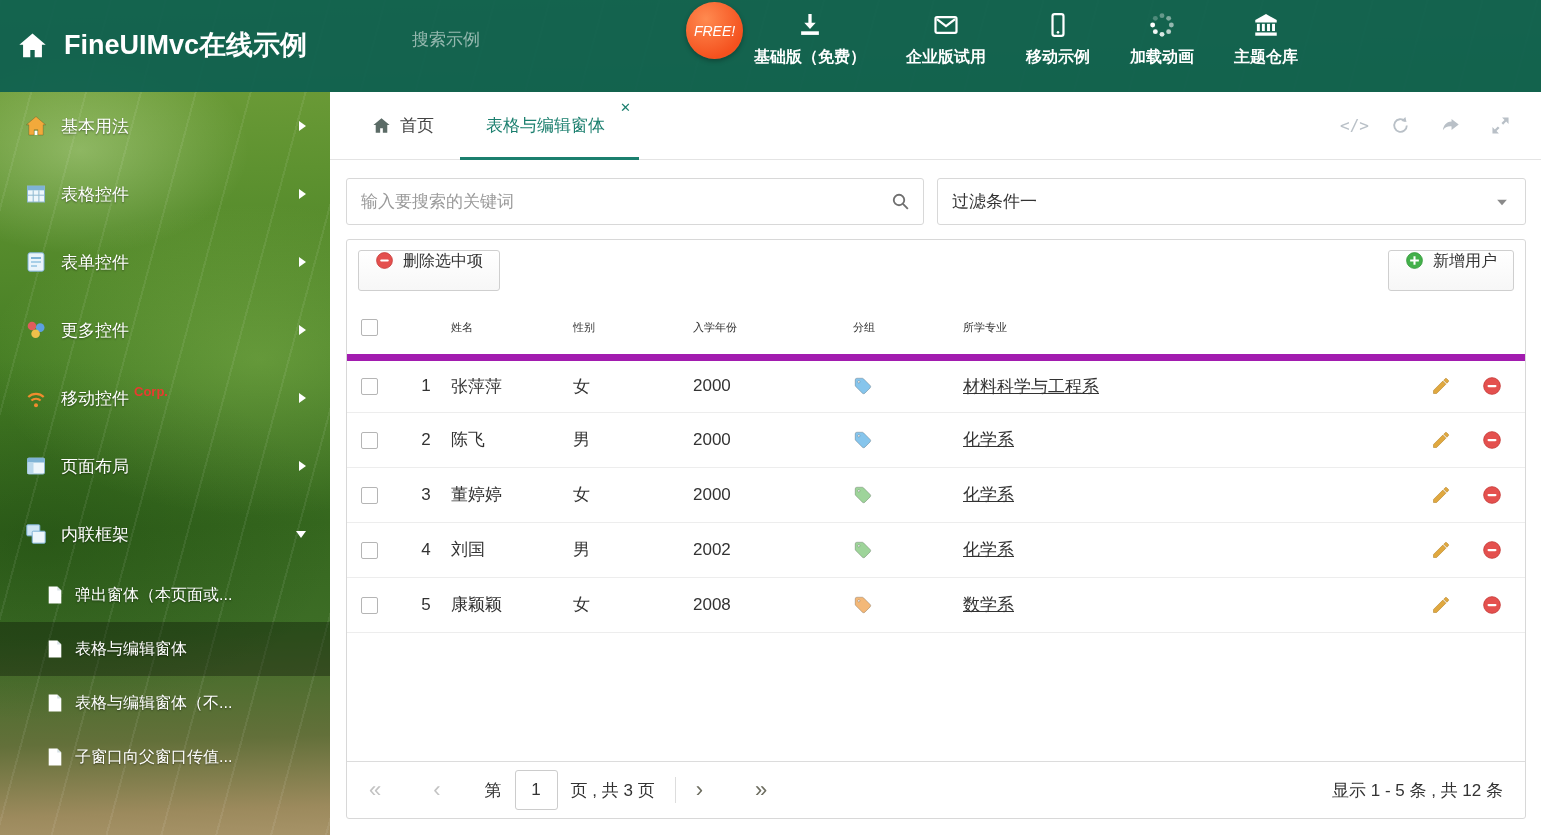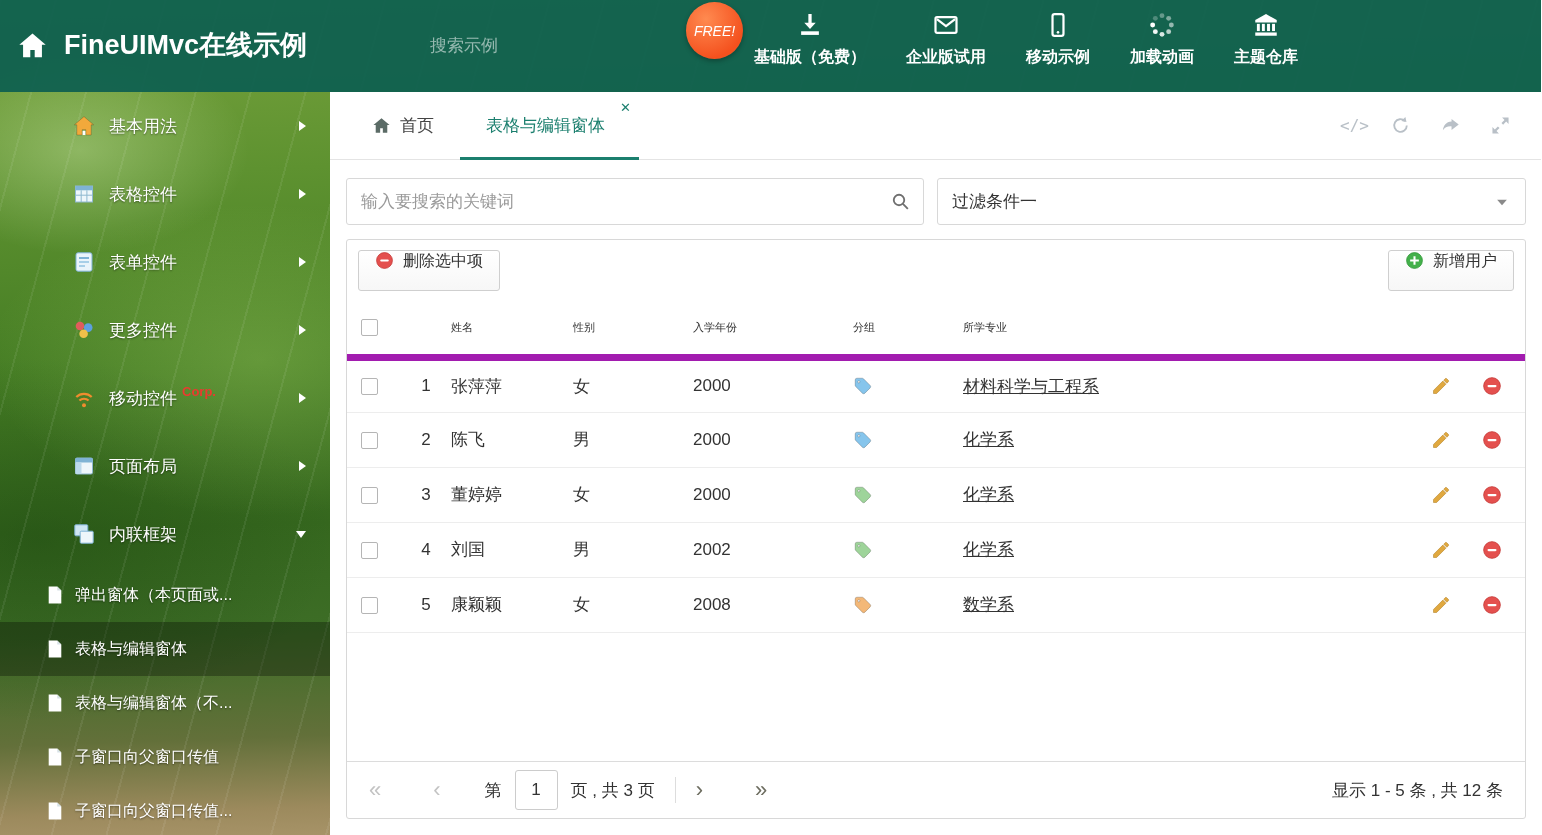--- a/index.html
+++ b/index.html
@@ -16,39 +16,39 @@
       linear-gradient(178deg,#79a43e 0%,#5e9230 20%,#457d24 42%,#35671e 60%,#3d6d26 72%,#63703a 84%,#9c8a5d 92%,#b6a077 100%);
   }
 
   .icon { display:inline-block; line-height:0; }
   .icon svg { width:100%; height:100%; display:block; }
 
   
   .topbar { position:absolute; left:0; top:0; right:0; height:92px; background:rgba(13,95,80,0.93); z-index:5; }
   .brand-home { position:absolute; left:17px; top:30px; width:31px; height:31px; color:#fff; cursor:pointer; }
   .app-title { position:absolute; left:64px; top:27px; font-size:27px; font-weight:700; color:#fff; white-space:nowrap; }
-  .hsearch { position:absolute; left:430px; top:30px; width:200px; height:32px; display:flex; align-items:center; }
+  .hsearch { position:absolute; left:412px; top:30px; width:200px; height:32px; display:flex; align-items:flex-start; }
   .hsearch input { flex:1; background:transparent; border:none; outline:none; color:#fff; font-size:17px; }
   .hsearch input::placeholder { color:rgba(255,255,255,0.55); }
   .hsearch-icon { width:20px; height:20px; color:rgba(255,255,255,0.85); cursor:pointer; }
   .free-badge { position:absolute; left:686px; top:2px; width:57px; height:57px; border-radius:50%;
     background:radial-gradient(circle at 35% 30%, #ff8a50, #f4511e 72%); color:#fff; font-weight:400; font-style:italic;
     font-size:14px; display:flex; align-items:center; justify-content:center; box-shadow:0 2px 5px rgba(0,0,0,.3); z-index:6; }
   .topnav { position:absolute; left:754px; top:11px; display:flex; gap:40px; }
   .nav-item { display:flex; flex-direction:column; align-items:center; gap:8px; color:#fff; cursor:pointer;font-weight:bold; }
   .nav-item .nicon { width:28px; height:28px; color:#fff; }
   .nav-label { font-size:16px; white-space:nowrap; }
   .user { position:absolute; right:14px; top:18px; display:flex; align-items:center; gap:10px; color:#fff; cursor:pointer; }
   .avatar { width:55px; height:55px; border-radius:50%; overflow:hidden; background:#fff; }
   .user-name { font-size:18px; white-space:nowrap; }
   .user-caret { width:14px; height:14px; color:#fff; }
 
   
   .sidebar { position:absolute; left:0; top:92px; width:330px; bottom:0; overflow:hidden; }
-  .side-item { height:68px; display:flex; align-items:center; padding:0 24px; color:#fff; cursor:pointer;margin-left:48px; }
+  .side-item { height:68px; display:flex; align-items:center; padding:0 24px; color:#fff; cursor:pointer; }
   .s-icon { width:24px; height:24px; margin-right:13px; flex:0 0 auto; }
   .s-label { font-size:17px; text-shadow:0 1px 2px rgba(0,0,0,.45); white-space:nowrap; }
   .s-badge { color:#e93b2f; font-size:13px; font-weight:700; margin-left:5px; position:relative; top:-7px; }
   .arrow { margin-left:auto; width:0; height:0; border-left:7px solid #fff; border-top:5px solid transparent; border-bottom:5px solid transparent; }
   .arrow.down { border-left:5px solid transparent; border-right:5px solid transparent; border-top:7px solid #fff; border-bottom:none; }
   .side-sub { height:54px; display:flex; align-items:center; padding:0 24px 0 46px; color:#fff; cursor:pointer; }
   .side-sub.active { background:rgba(0,0,0,0.30); }
   .file-ic { width:18px; height:20px; margin-right:11px; flex:0 0 auto; }
   .sub-label { font-size:16px; text-shadow:0 1px 2px rgba(0,0,0,.45); white-space:nowrap; }
 
@@ -315,29 +315,20 @@
         <div class="side-sub">
           <span class="icon file-ic">
             <svg viewBox="0 0 20 22">
               <path d="M3 1.5h9.5L17 6v14.5H3z" fill="#fff"></path>
               <path d="M12.5 1.5 17 6h-4.5z" fill="#d7e2e6"></path>
             </svg>
           </span>
           <span class="sub-label">表格与编辑窗体（不...</span>
         </div>
 
-        <div class="side-sub">
-          <span class="icon file-ic">
-            <svg viewBox="0 0 20 22">
-              <path d="M3 1.5h9.5L17 6v14.5H3z" fill="#fff"></path>
-              <path d="M12.5 1.5 17 6h-4.5z" fill="#d7e2e6"></path>
-            </svg>
-          </span>
-          <span class="sub-label">子窗口向父窗口传值</span>
-        </div>
 
         <div class="side-sub">
           <span class="icon file-ic">
             <svg viewBox="0 0 20 22">
               <path d="M3 1.5h9.5L17 6v14.5H3z" fill="#fff"></path>
               <path d="M12.5 1.5 17 6h-4.5z" fill="#d7e2e6"></path>
             </svg>
           </span>
           <span class="sub-label">子窗口向父窗口传值...</span>
         </div>

